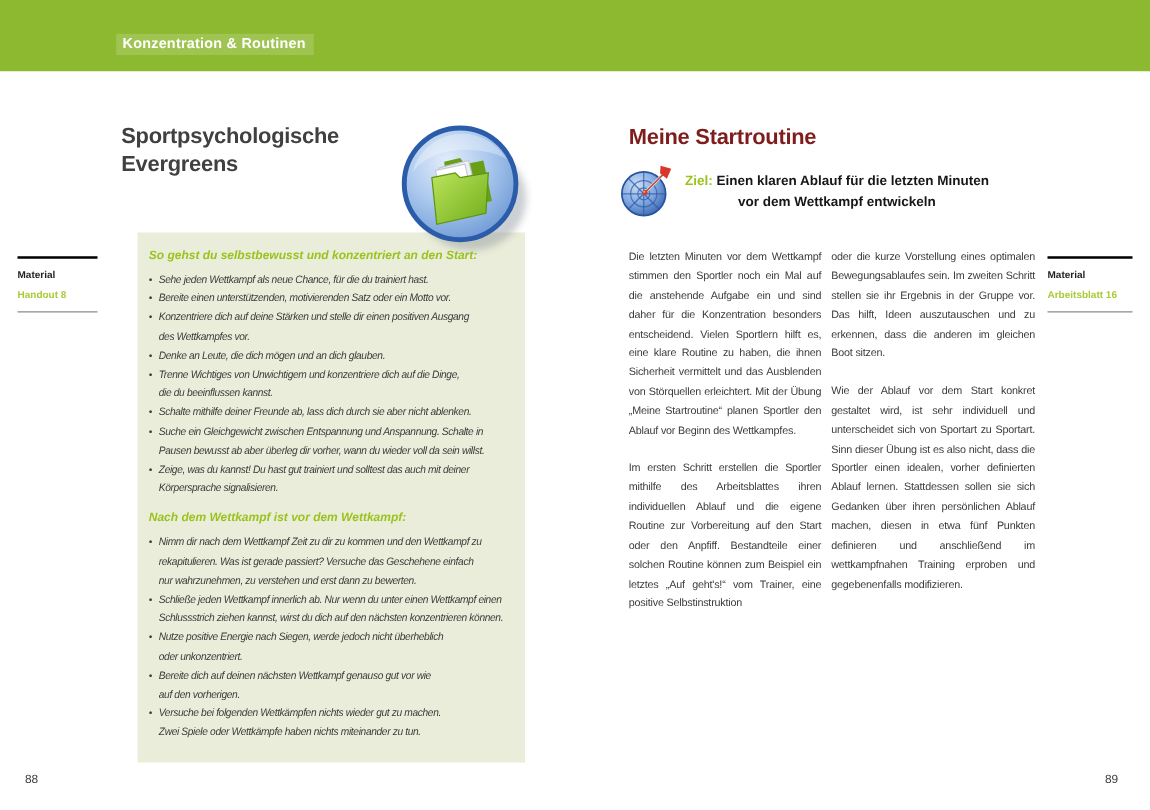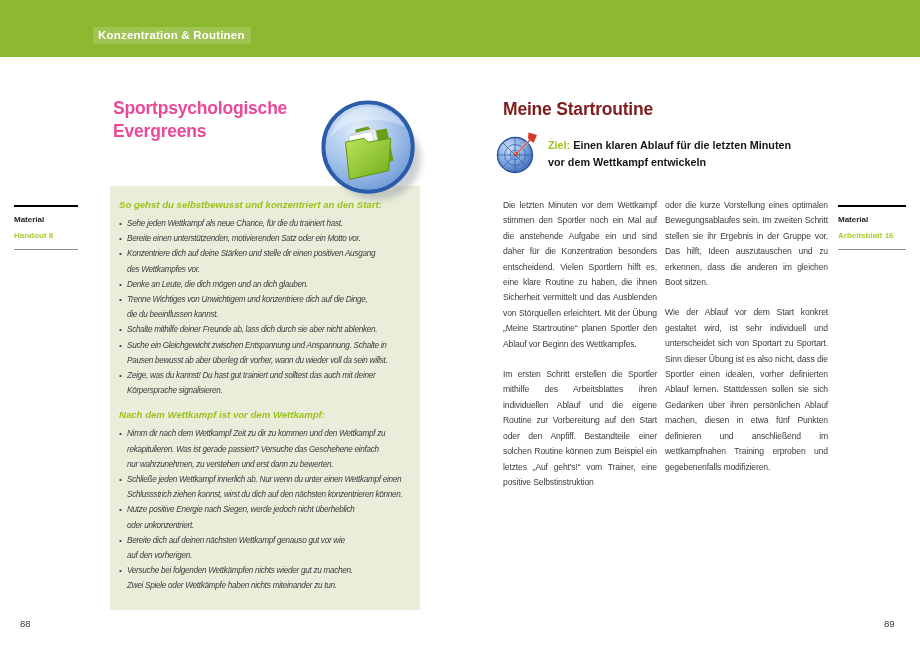--- a/index.html
+++ b/index.html
@@ -5,21 +5,21 @@
   html,body{margin:0;padding:0;}
   body{width:920px;height:648px;background:#ffffff;font-family:"Liberation Sans",sans-serif;position:relative;overflow:hidden;}
   .page{position:absolute;inset:0;width:740px;height:648px;}
 
   
   .header-bar{position:absolute;left:0;top:0;width:920px;height:57px;background:#8cb92f;}
   .header-title{position:absolute;left:93px;top:27px;font-size:11.5px;font-weight:bold;color:#ffffff;
     background:rgba(255,255,255,.17);padding:2px 6px 3px 5px;letter-spacing:.2px;white-space:nowrap;}
 
   
-  .left-title{position:absolute;left:97px;top:97px;font-size:17.5px;line-height:23px;font-weight:bold;color:#ec4899;letter-spacing:-.2px;margin-left:16px;}
+  .left-title{position:absolute;left:97px;top:97px;font-size:17.5px;line-height:23px;font-weight:bold;color:#404040;letter-spacing:-.2px;}
   .folder-icon{position:absolute;left:318px;top:97px;width:108px;height:108px;z-index:3;}
 
   .info-box{position:absolute;left:110px;top:186px;width:310px;height:424px;background:#e9edd9;
     box-sizing:border-box;padding:13px 6px 0 9px;z-index:1;font-style:italic;}
   .box-heading{font-size:9.6px;font-weight:bold;color:#9cc21d;margin:0 0 6px 0;letter-spacing:0;white-space:nowrap;}
   .box-heading + .bullet-row{margin-top:0;}
   .bullet-row{display:flex;align-items:flex-start;margin:0;}
   .bullet-row + .box-heading{margin-top:11px;}
   .bullet-marker{flex:0 0 8px;font-size:8px;line-height:15.2px;color:#3c3c3c;}
   .bullet-text{transform:scaleX(.95);transform-origin:0 0;}
@@ -33,21 +33,21 @@
   .margin-label{font-size:8px;font-weight:bold;color:#1e1e1e;}
   .margin-value{font-size:8px;font-weight:bold;color:#a7cc36;margin-top:7px;}
 
   .page-number{position:absolute;font-size:9.5px;color:#3c3c3c;}
   .page-number.left{left:20px;top:618px;}
   .page-number.right{left:884px;top:618px;}
 
   
   .right-title{position:absolute;left:503px;top:99px;font-size:17.5px;font-weight:bold;color:#7f1d1d;letter-spacing:-.2px;white-space:nowrap;}
   .dart-icon{position:absolute;left:495px;top:129px;width:46px;height:46px;}
-  .goal{position:absolute;left:548px;top:137px;font-size:10.8px;line-height:16.5px;font-weight:bold;color:#161616;white-space:nowrap;}
+  .goal{position:absolute;left:548px;top:137px;font-size:10.8px;line-height:16.5px;font-weight:bold;color:#161616;white-space:nowrap;text-align:center;}
   .goal-label{color:#9cc21d;}
 
   .text-col{position:absolute;top:198px;}
   .text-col.c0{left:503px;width:154px;}
   .text-col.c1{left:665px;width:163px;}
   .jpara{margin:0 0 15px 0;font-size:8.6px;line-height:15.4px;color:#3c3c3c;text-align:justify;letter-spacing:-.15px;}
 </style>
 </head>
 <body>
 

